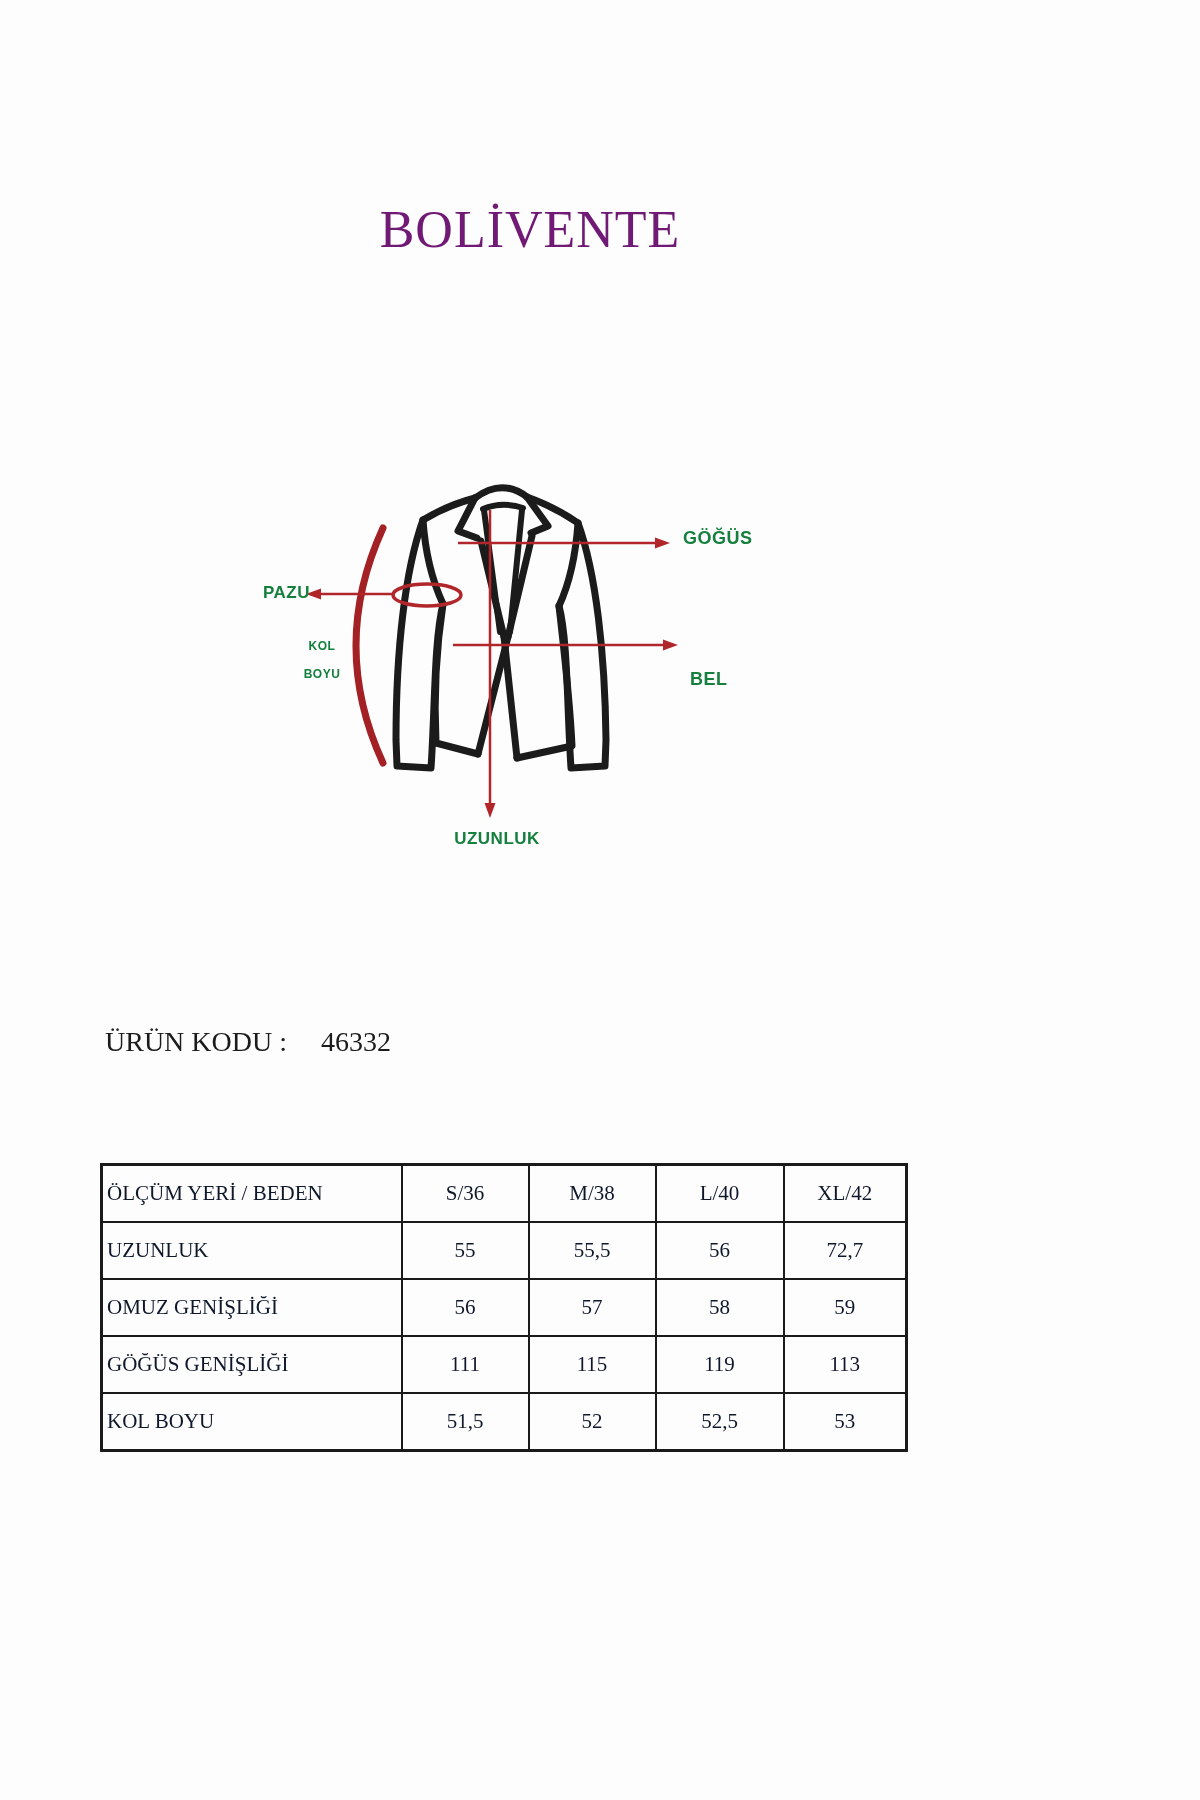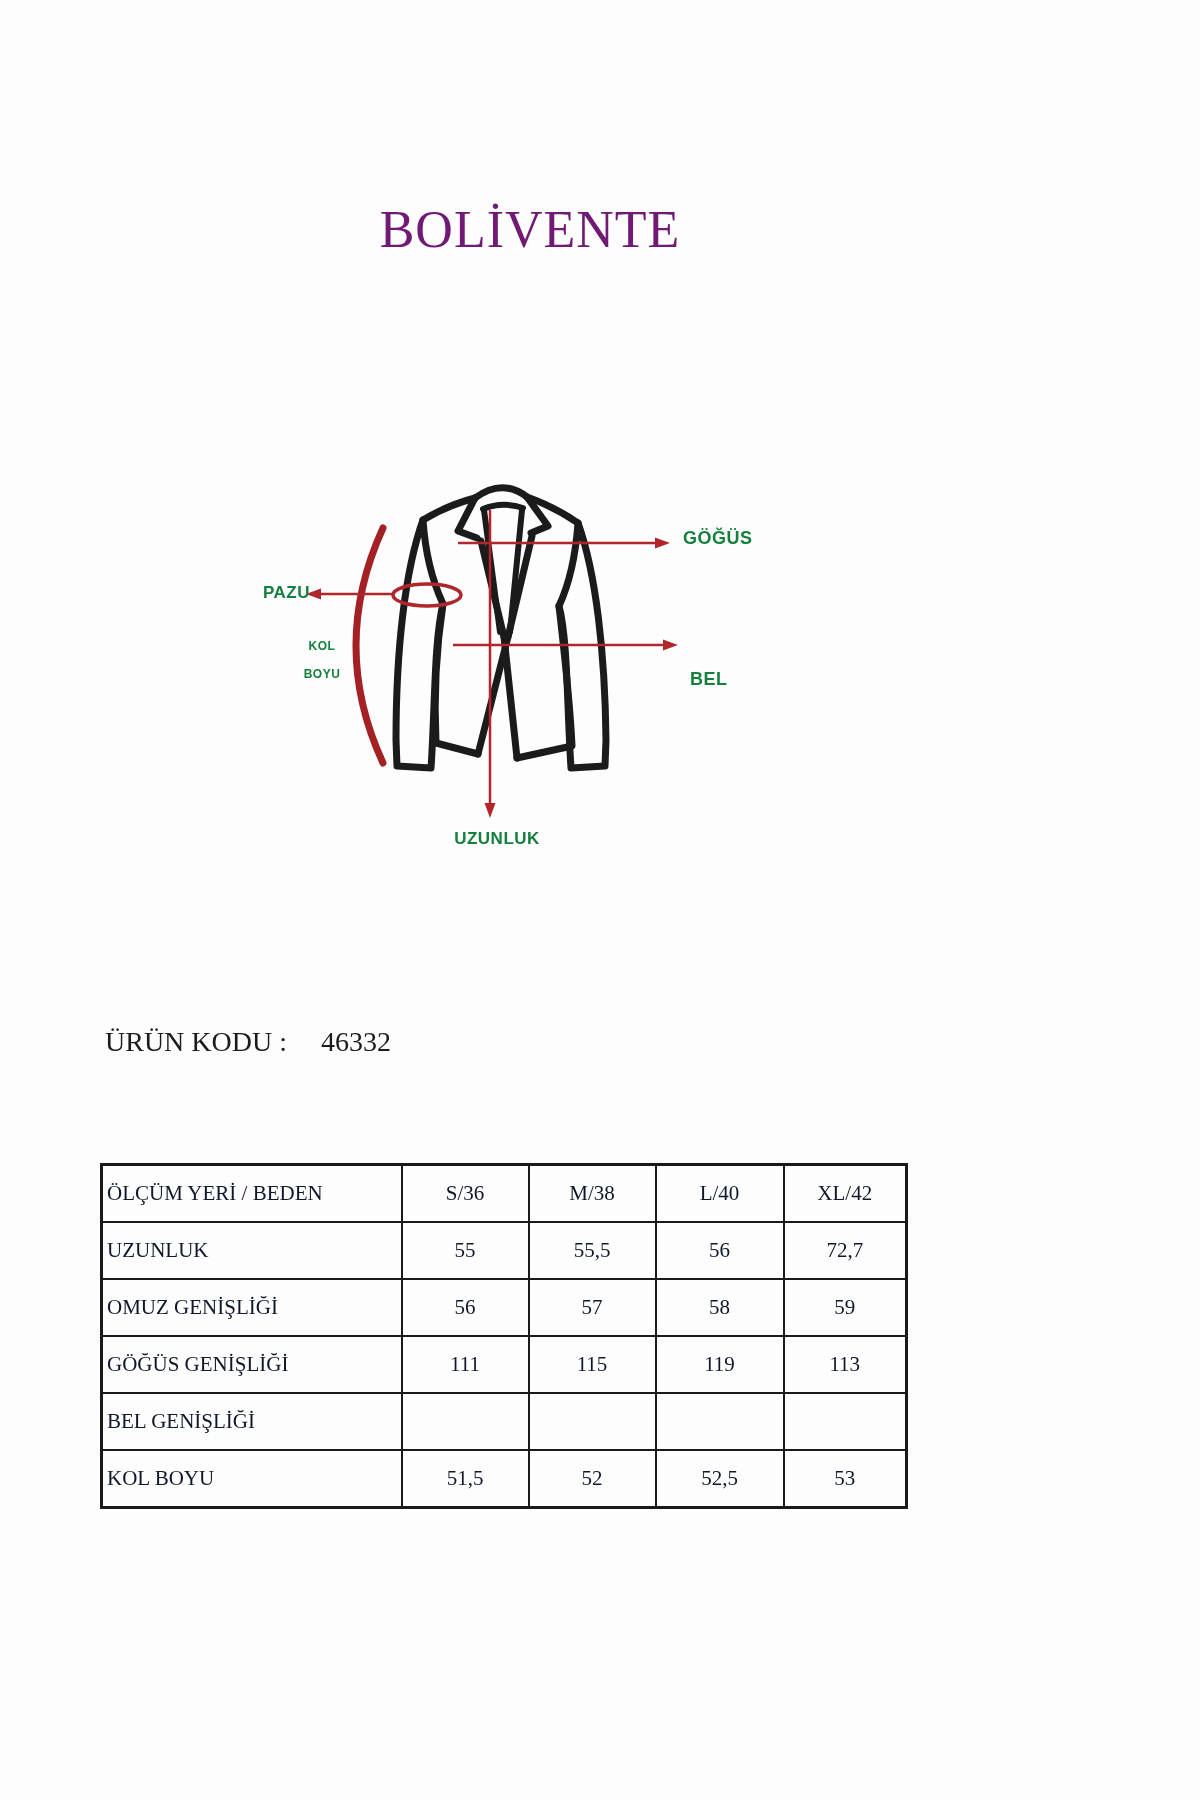--- a/index.html
+++ b/index.html
@@ -172,27 +172,20 @@
         <td>59</td>
       </tr>
       <tr>
         <td class="rowlabel">GÖĞÜS GENİŞLİĞİ</td>
         <td>111</td>
         <td>115</td>
         <td>119</td>
         <td>113</td>
       </tr>
       <tr>
-        <td class="rowlabel">BEL GENİŞLİĞİ</td>
-        <td></td>
-        <td></td>
-        <td></td>
-        <td></td>
-      </tr>
-      <tr>
         <td class="rowlabel">KOL BOYU</td>
         <td>51,5</td>
         <td>52</td>
         <td>52,5</td>
         <td>53</td>
       </tr>
     </tbody>
   </table>
 
 </div>

